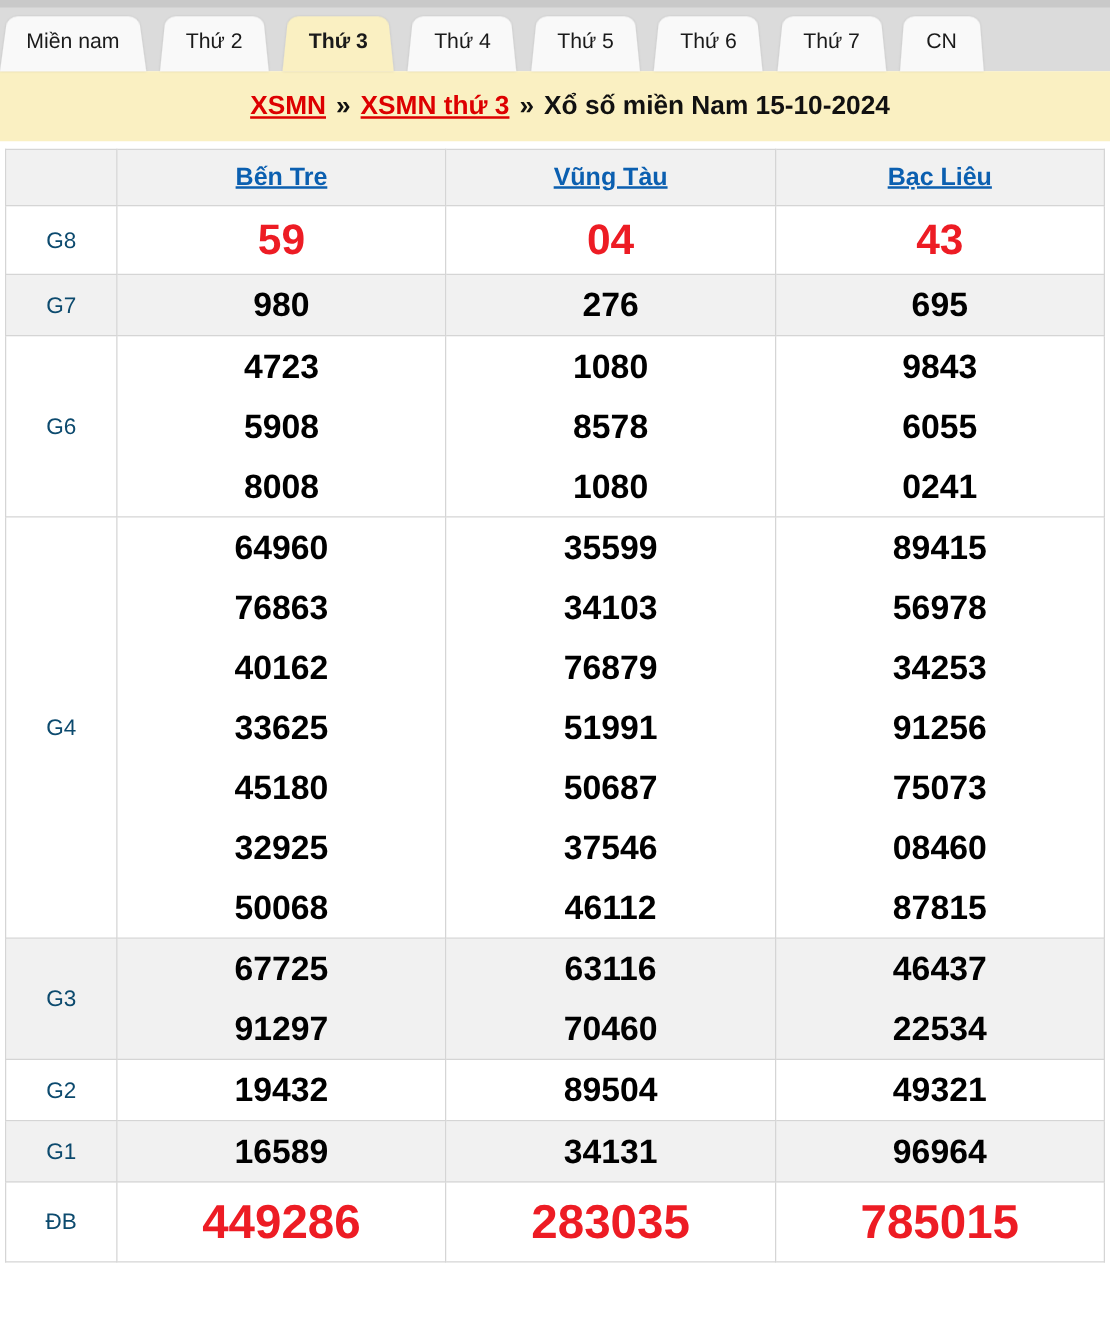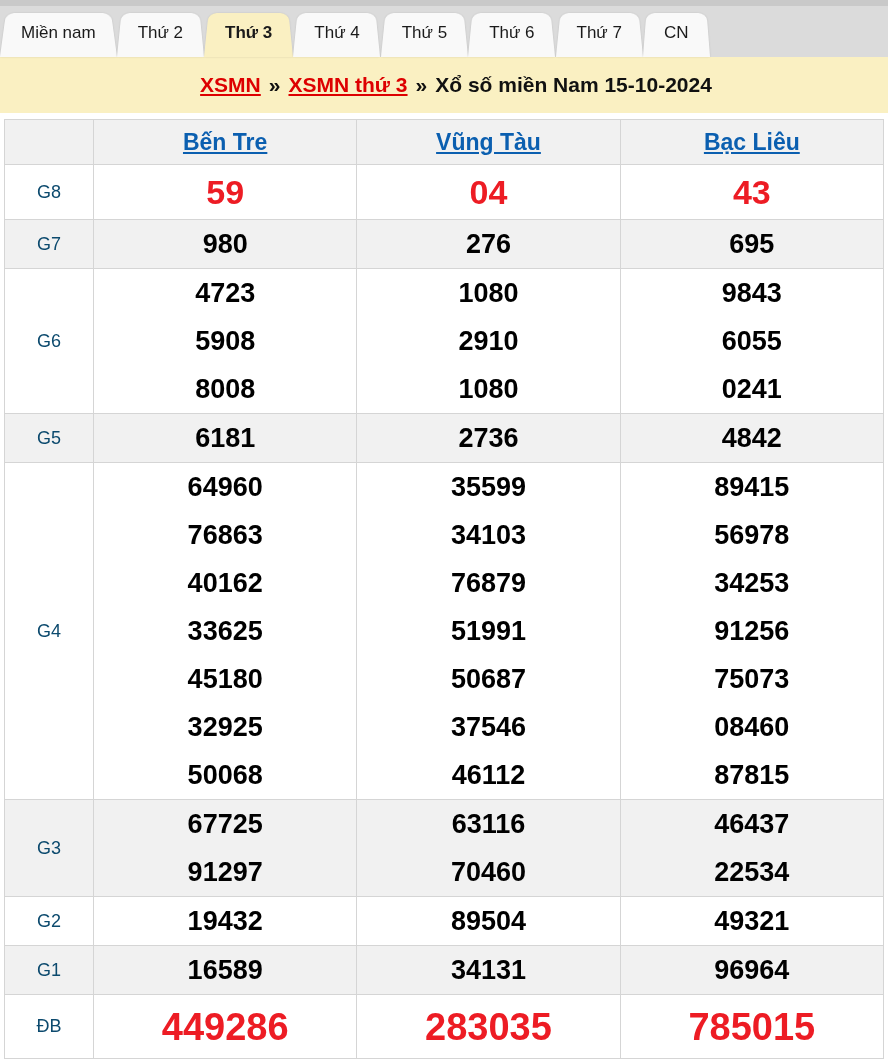--- a/index.html
+++ b/index.html
@@ -14,21 +14,21 @@
     --link-red:#DD0000;
   }
   *{box-sizing:border-box;margin:0;padding:0;}
   html,body{width:888px;background:#fff;font-family:"Liberation Sans",sans-serif;}
   body{height:1062px;overflow:hidden;}
 
   
   .tabbar{
     height:57px;background:var(--tabbar);
     border-top:6px solid var(--tabbar-top);
-    display:flex;align-items:flex-end;
+    display:flex;align-items:flex-end;gap:11px;
   }
   .tab{
     position:relative;height:49px;display:flex;align-items:center;
     padding:0 21px;cursor:pointer;
   }
   .tab::before{
     content:"";position:absolute;inset:0;background:var(--tab-bg);
     border-radius:9px 9px 0 0;
     transform:perspective(18px) rotateX(2.4deg);
     transform-origin:50% 100%;
@@ -47,21 +47,21 @@
   .breadcrumb a{color:var(--link-red);text-decoration:underline;cursor:pointer;}
   .breadcrumb .sep{font-weight:bold;color:#111;}
 
   
   .table-wrap{padding:6px 4px 0 4px;}
   table{width:880px;border-collapse:collapse;table-layout:fixed;}
   td,th{border:1px solid var(--border);text-align:center;vertical-align:middle;}
   tr.gray{background:var(--row-gray);}
   th.province{height:45px;}
   th.province a{
-    color:var(--blue);font-size:23px;font-weight:bold;
+    color:var(--blue);font-size:20px;font-weight:bold;
     text-decoration:underline;cursor:pointer;
   }
   td.prize-label{font-size:18px;font-weight:normal;color:#0c4a6e;}
   .num{font-weight:bold;font-size:27px;color:#000;line-height:48px;white-space:nowrap;}
   .num.red{color:var(--red);font-size:34px;line-height:54px;}
   .num.red-big{color:var(--red);font-size:38px;line-height:62px;font-weight:bold;}
   tr.r-single td{height:48px;}
   tr.r-g8 td{height:55px;}
   tr.r-db td{height:64px;}
 </style>
@@ -148,42 +148,30 @@
 
   <tr>
     <td class="prize-label">G6</td>
     <td>
       <div class="num">4723</div>
       <div class="num">5908</div>
       <div class="num">8008</div>
     </td>
     <td>
       <div class="num">1080</div>
-      <div class="num">2910</div>
+      <div class="num">8578</div>
       <div class="num">1080</div>
     </td>
     <td>
       <div class="num">9843</div>
       <div class="num">6055</div>
       <div class="num">0241</div>
     </td>
   </tr>
 
-  <tr class="gray r-single">
-    <td class="prize-label">G5</td>
-    <td>
-            <div class="num">6181</div>
-          </td>
-    <td>
-            <div class="num">2736</div>
-          </td>
-    <td>
-            <div class="num">4842</div>
-          </td>
-  </tr>
 
   <tr>
     <td class="prize-label">G4</td>
     <td>
       <div class="num">64960</div>
       <div class="num">76863</div>
       <div class="num">40162</div>
       <div class="num">33625</div>
       <div class="num">45180</div>
       <div class="num">32925</div>

